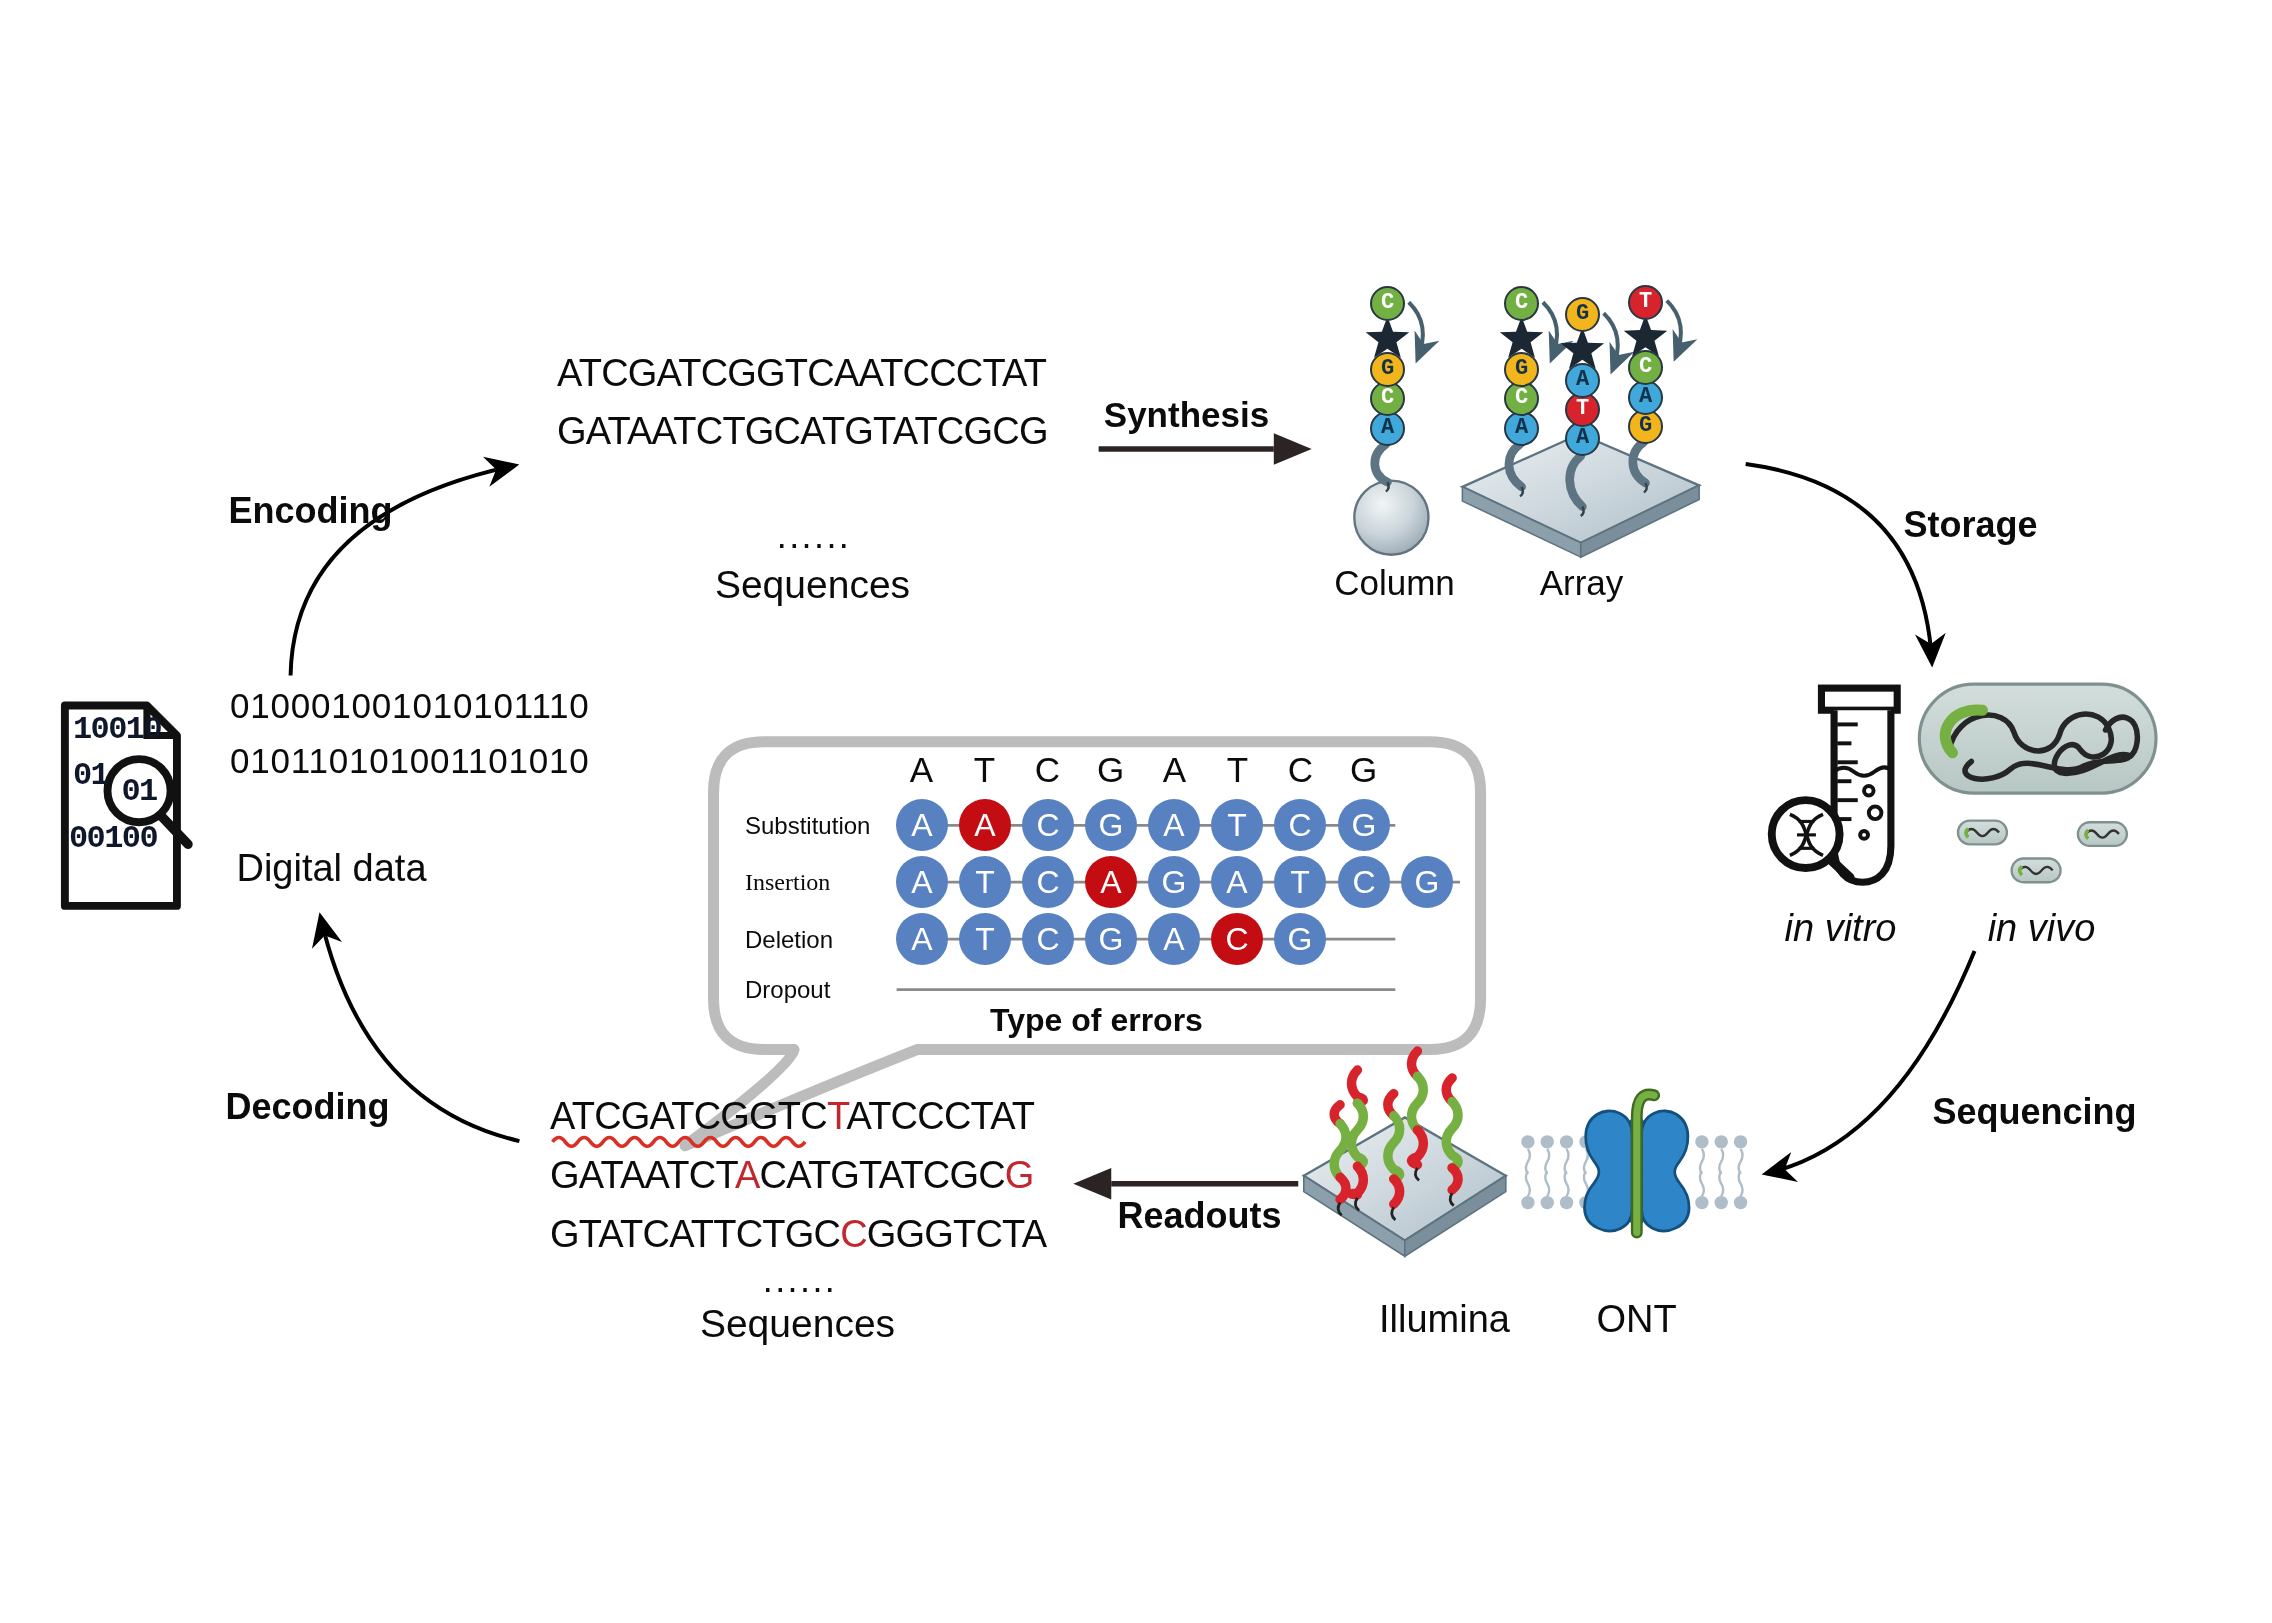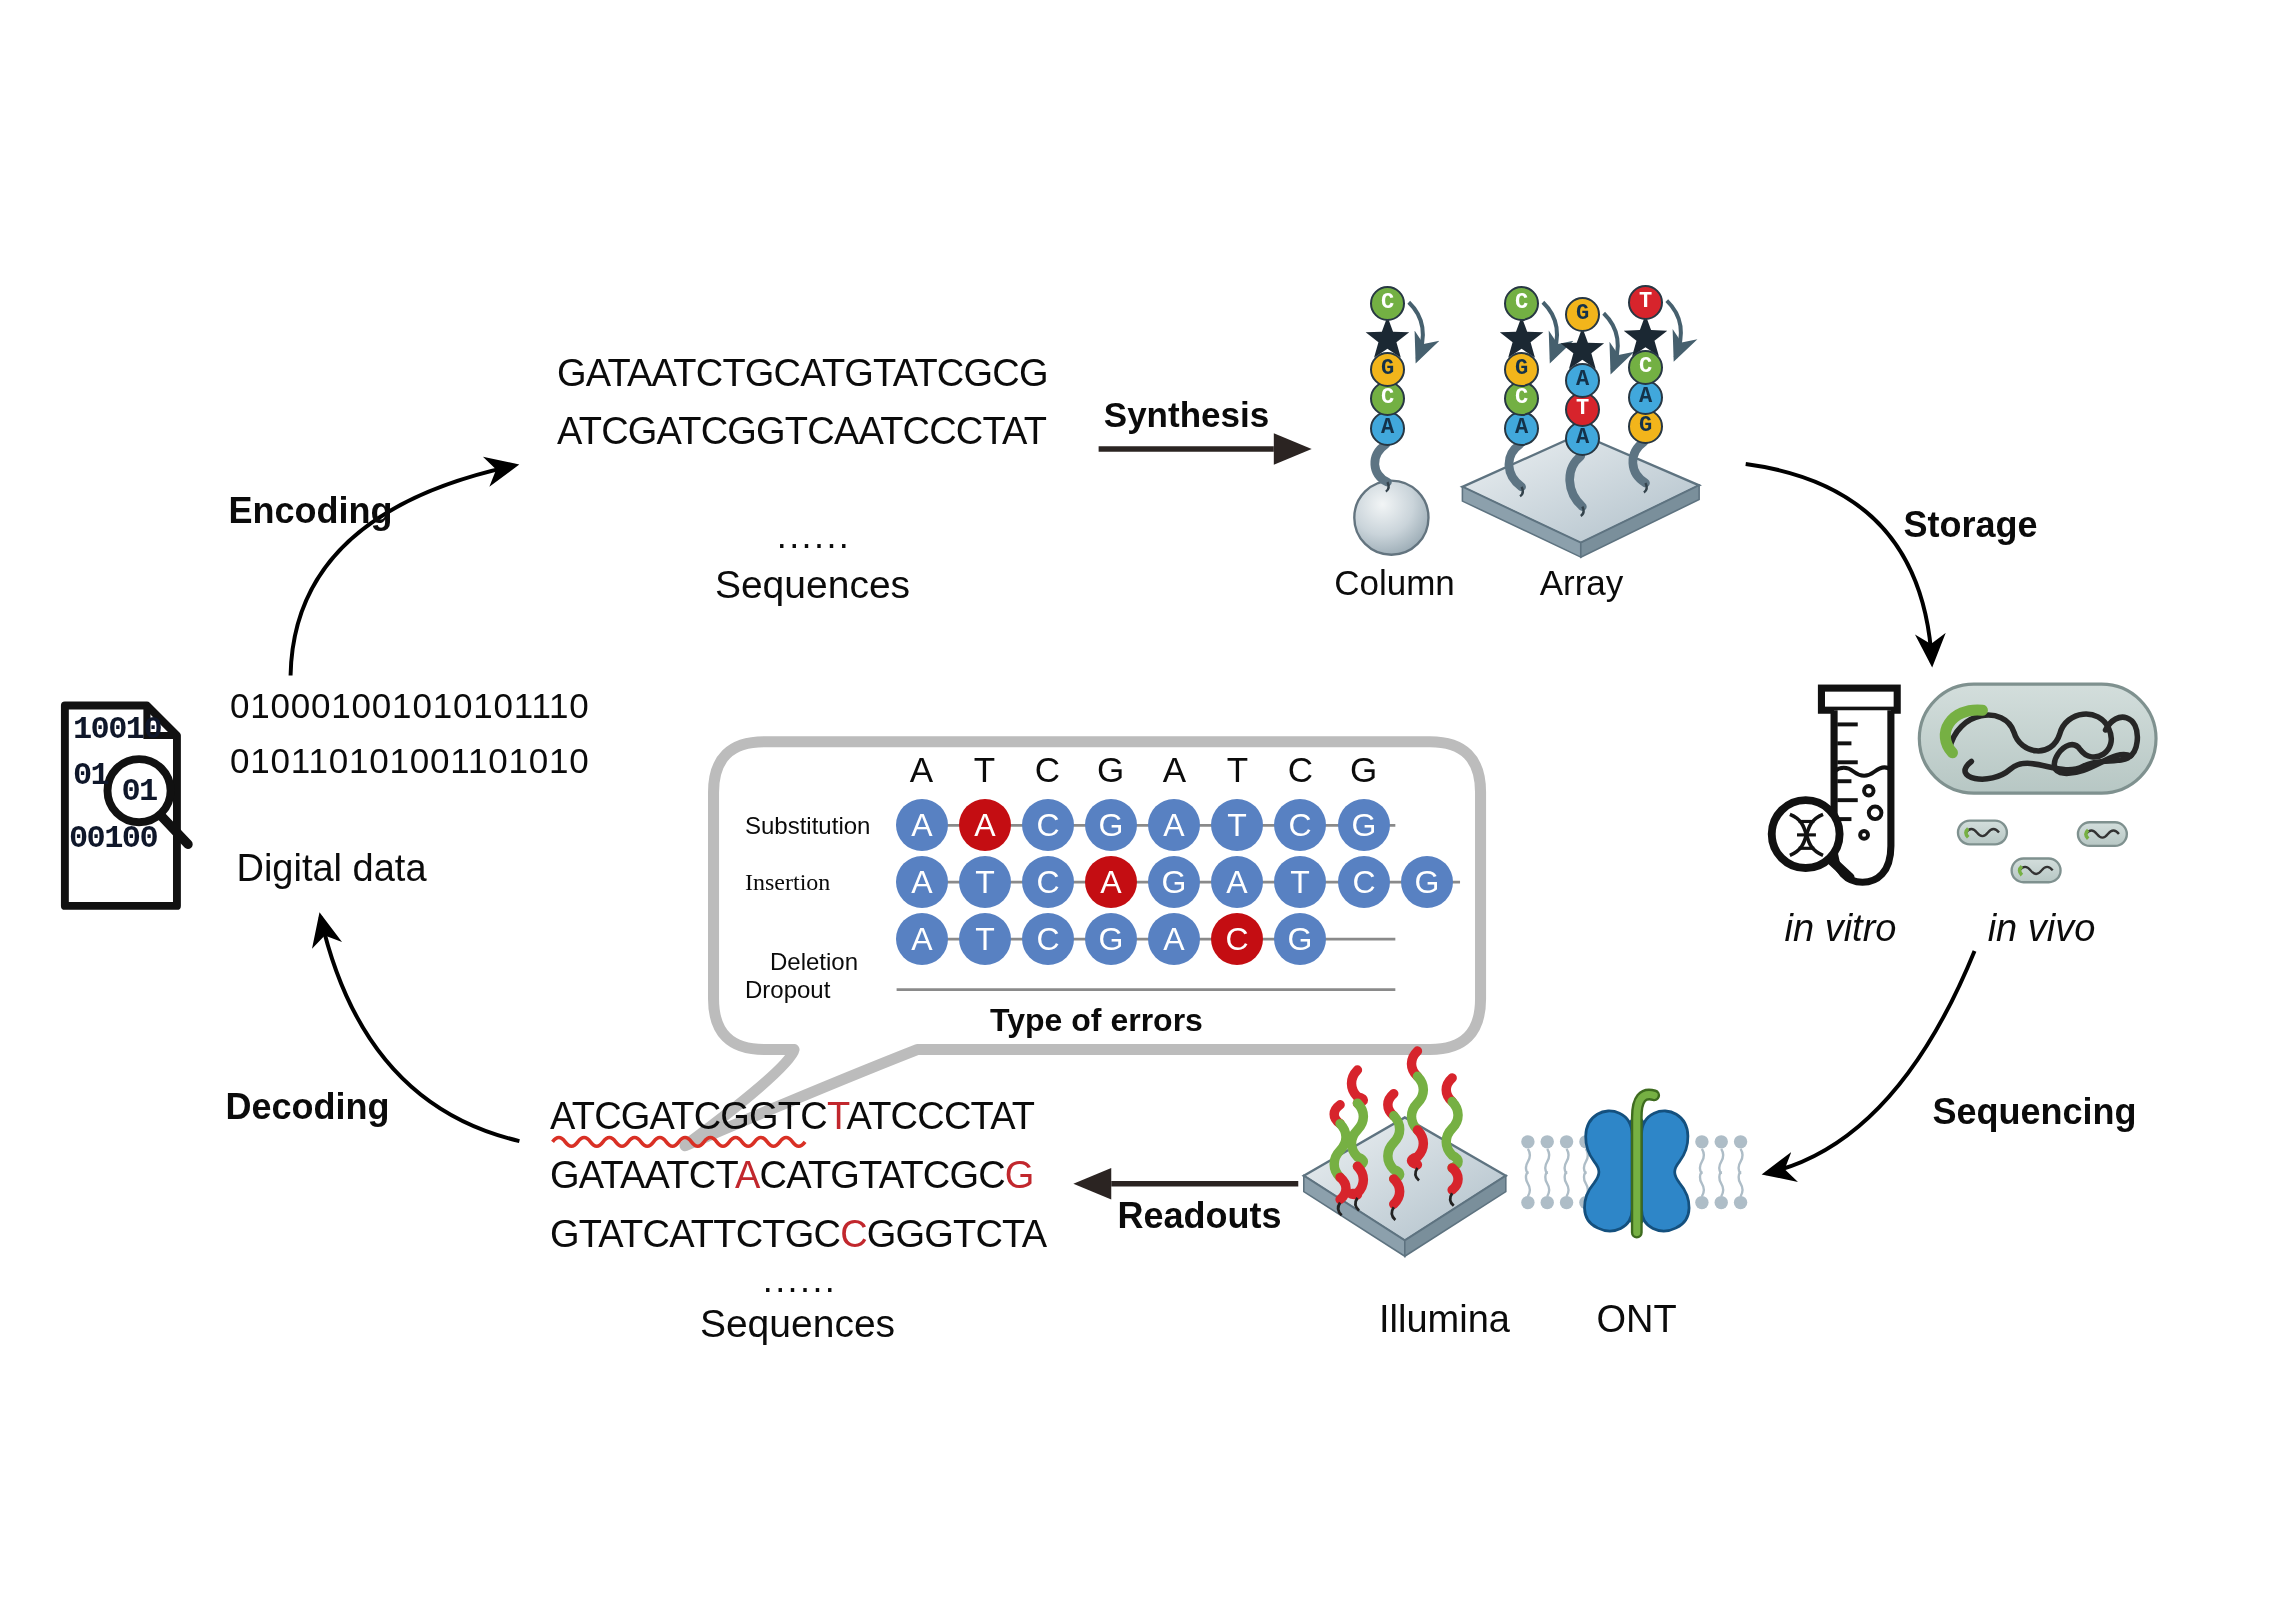--- a/index.html
+++ b/index.html
@@ -268,21 +268,21 @@
   <div class="lbl f44" style="left:1483px;top:563px;width:197px">Array</div>
 
   <div class="lbl it f48" style="left:1722px;top:907px;width:237px">in vitro</div>
   <div class="lbl it f48" style="left:1923px;top:907px;width:237px">in vivo</div>
 
   <div class="lbl f48" style="left:1326px;top:1298px;width:237px">Illumina</div>
   <div class="lbl f48" style="left:1518px;top:1298px;width:237px">ONT</div>
 
   <div class="lbl bold f40" style="left:978px;top:1002px;width:237px">Type of errors</div>
 
-  <div id="top-seq-lines" class="seq-block" style="left:557px;top:344px"><div class="seq-line-top">GATAATCTGCATGTATCGCG</div><div class="seq-line-top">ATCGATCGGTCAATCCCTAT</div></div>
+  <div id="top-seq-lines" class="seq-block" style="left:557px;top:344px"><div class="seq-line-top">ATCGATCGGTCAATCCCTAT</div><div class="seq-line-top">GATAATCTGCATGTATCGCG</div></div>
   <div id="bottom-seq-lines" class="seq-block" style="left:550px;top:1087px"><div class="seq-line"><span>ATCGATCGGTC</span><span class="err">T</span><span>ATCCCTAT</span></div><div class="seq-line"><span>GATAATCT</span><span class="err">A</span><span>CATGTATCGC</span><span class="err">G</span></div><div class="seq-line"><span>GTATCATTCTGC</span><span class="err">C</span><span>GGGTCTA</span></div></div>
   <div id="binary-lines" class="seq-block" style="left:230px;top:678px"><div class="bin-line">010001001010101110</div><div class="bin-line">010110101001101010</div></div>
   <div id="doc-icon-rows">
       <div class="doc-row" style="left: 73px; top: 714px;">10010</div>
       <div class="doc-row" style="left: 73px; top: 760px;">01</div>
       <div class="doc-row" style="left: 69px; top: 823px;">00100</div>
       <div class="doc-row" style="left: 120px; top: 776px; width: 38px; text-align: center;">01</div>
     </div>
   <div id="bubble-content">
       <div class="hdr-letter" style="left: 890px; top: 748px;">A</div>
@@ -305,21 +305,21 @@
       <div class="bubble-label" style="left: 745px; top: 862px; font-family: Liberation Serif, serif;">Insertion</div>
       <div class="bubble-circle" style="left: 896px; top: 856px; background: rgb(88, 129, 194);">A</div>
       <div class="bubble-circle" style="left: 959px; top: 856px; background: rgb(88, 129, 194);">T</div>
       <div class="bubble-circle" style="left: 1022px; top: 856px; background: rgb(88, 129, 194);">C</div>
       <div class="bubble-circle" style="left: 1085px; top: 856px; background: rgb(196, 13, 18);">A</div>
       <div class="bubble-circle" style="left: 1148px; top: 856px; background: rgb(88, 129, 194);">G</div>
       <div class="bubble-circle" style="left: 1211px; top: 856px; background: rgb(88, 129, 194);">A</div>
       <div class="bubble-circle" style="left: 1274px; top: 856px; background: rgb(88, 129, 194);">T</div>
       <div class="bubble-circle" style="left: 1338px; top: 856px; background: rgb(88, 129, 194);">C</div>
       <div class="bubble-circle" style="left: 1401px; top: 856px; background: rgb(88, 129, 194);">G</div>
-      <div class="bubble-label" style="left: 770px; top: 919px; margin-top: 22px;">Deletion</div>
+      <div class="bubble-label" style="left: 745px; top: 919px;">Deletion</div>
       <div class="bubble-circle" style="left: 896px; top: 913px; background: rgb(88, 129, 194);">A</div>
       <div class="bubble-circle" style="left: 959px; top: 913px; background: rgb(88, 129, 194);">T</div>
       <div class="bubble-circle" style="left: 1022px; top: 913px; background: rgb(88, 129, 194);">C</div>
       <div class="bubble-circle" style="left: 1085px; top: 913px; background: rgb(88, 129, 194);">G</div>
       <div class="bubble-circle" style="left: 1148px; top: 913px; background: rgb(88, 129, 194);">A</div>
       <div class="bubble-circle" style="left: 1211px; top: 913px; background: rgb(196, 13, 18);">C</div>
       <div class="bubble-circle" style="left: 1274px; top: 913px; background: rgb(88, 129, 194);">G</div>
       <div class="bubble-label" style="left: 745px; top: 969px;">Dropout</div>
     </div>
   <div id="stack-letters">

